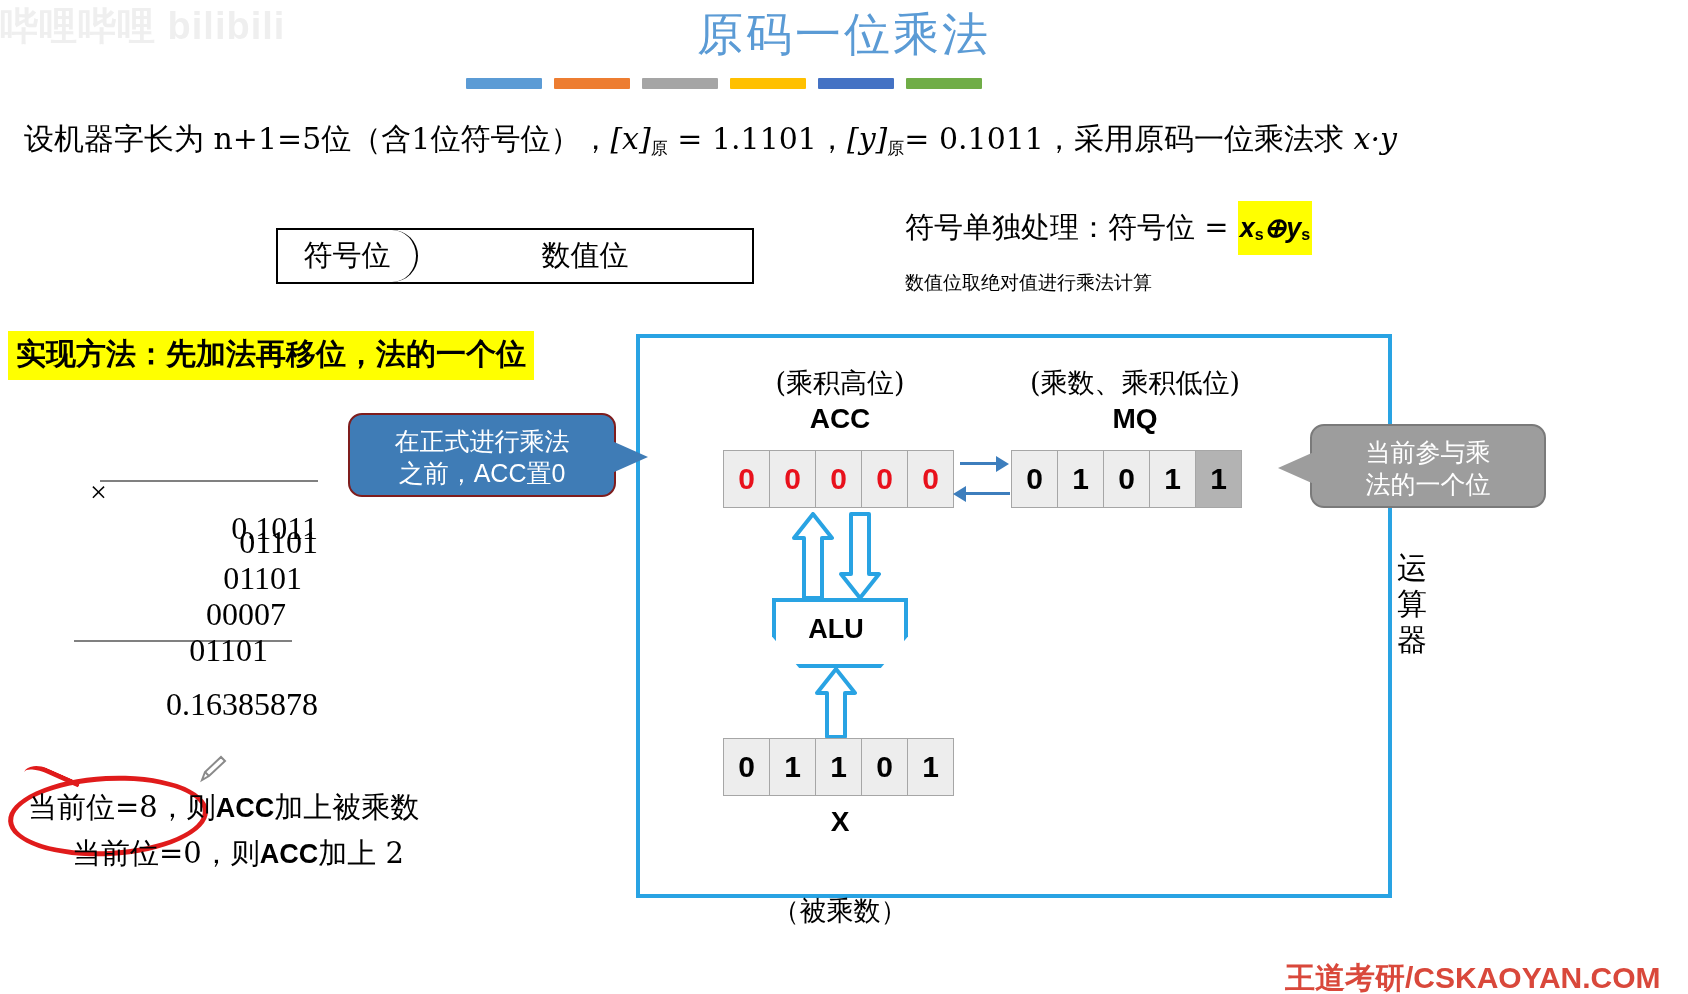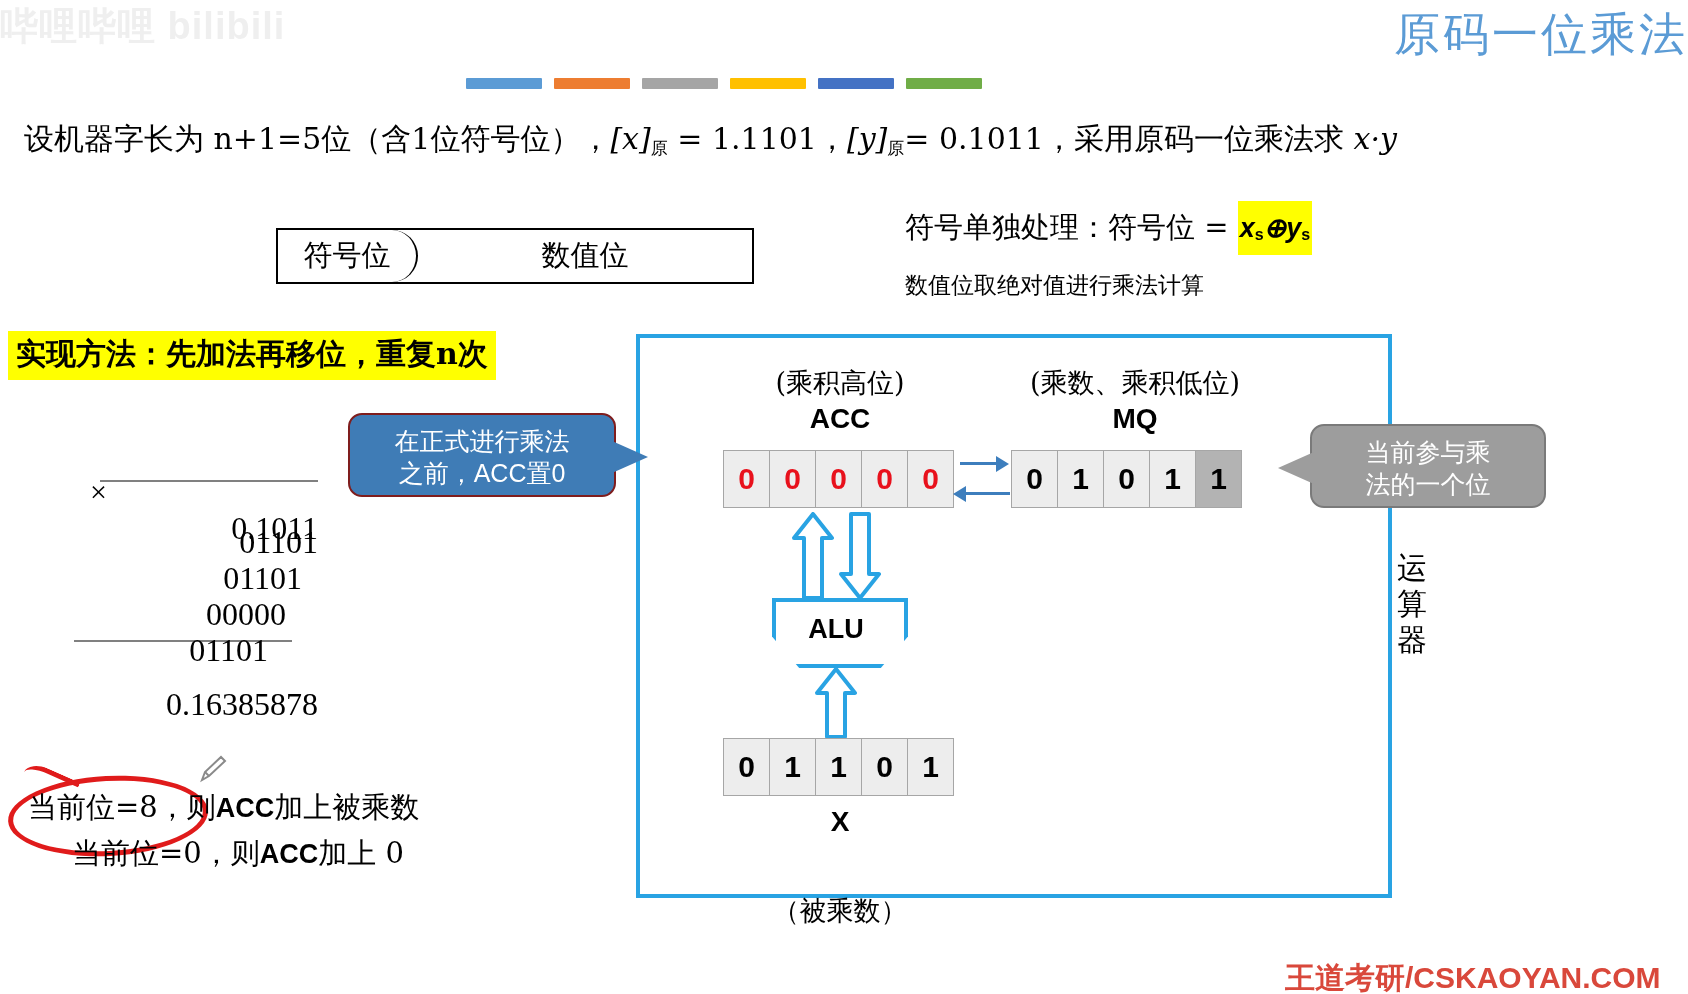--- a/index.html
+++ b/index.html
@@ -21,21 +21,21 @@
   }
   #bottom-watermark{
     left:1285px;top:958px;
     font-family:"Liberation Sans",sans-serif;
     font-weight:bold;font-size:30px;color:#d9483b;
     white-space:nowrap;letter-spacing:0px;
   }
 
   
   #title{
-    left:0;top:4px;width:1688px;text-align:right;
+    left:0;top:4px;width:1688px;text-align:center;
     font-size:46px;color:#5b9bd5;letter-spacing:3px;
     font-family:"DejaVu Serif",serif;
   }
   #title-bars{left:466px;top:78px;width:536px;height:12px;display:flex;gap:12px;}
   #title-bars .bar{width:76px;height:11px;border-radius:1px;}
 
   
   #problem{
     left:24px;top:117px;width:1420px;
     font-size:30px;line-height:44px;white-space:nowrap;
@@ -50,21 +50,21 @@
   #bitfield .cell{
     display:flex;align-items:center;justify-content:center;
     font-size:29px;font-family:"DejaVu Serif",serif;
   }
   #bitfield .c1{width:138px;border-right:2px solid #000;border-radius:26px;}
   #bitfield .c2{flex:1;}
 
   
   #note-sign{left:905px;top:208px;font-size:29px;white-space:nowrap;
     font-family:"DejaVu Serif",serif;}
-  #note-abs{left:905px;top:270px;font-size:23px;white-space:nowrap;
+  #note-abs{left:905px;top:270px;font-size:19px;white-space:nowrap;
     font-family:Liberation Serif, serif;}
   .hl{background:#ffff00;padding:12px 2px;font-family:"Liberation Sans",sans-serif;
       font-weight:bold;font-style:italic;font-size:27px;}
   .hl sub{font-size:16px;font-style:normal;vertical-align:-3px;}
 
   
   #method{
     left:8px;top:331px;background:#ffff00;
     font-size:30px;font-weight:bold;padding:3px 8px 5px 8px;
     white-space:nowrap;font-family:"DejaVu Serif",serif;
@@ -177,36 +177,36 @@
 <div class="abs" id="bitfield">
   <div class="cell c1">符号位</div>
   <div class="cell c2">数值位</div>
 </div>
 
 <div class="abs" id="note-sign">
   <span>符号单独处理：符号位 = </span><span class="hl"><span>x</span><sub>s</sub><span>⊕</span><span>y</span><sub>s</sub></span>
 </div>
 <div class="abs" id="note-abs">数值位取绝对值进行乘法计算</div>
 
-<div class="abs" id="method">实现方法：先加法再移位，重复n次</div>
+<div class="abs" id="method">实现方法：先加法再移位，法的一个位</div>
 
 <div class="abs" id="longmul">
   <div class="row">
     <span class="times">×</span>
     <span class="num" style="right:42px;">0.1011</span>
   </div>
   <div class="rule" style="width:218px;margin:6px 0 6px 40px;"></div>
   <div class="row">
     <span class="num" style="right:42px;">01101</span>
   </div>
   <div class="row">
     <span class="num" style="right:58px;">01101</span>
   </div>
   <div class="row">
-    <span class="num" style="right:74px;">00000</span>
+    <span class="num" style="right:74px;">00007</span>
   </div>
   <div class="row">
     <span class="num" style="right:92px;">01101</span>
   </div>
   <div class="rule" style="width:218px;margin:8px 0 8px 14px;"></div>
   <div class="row">
     <span class="num" style="right:42px;">0.16385878</span>
   </div>
 </div>
 
@@ -216,21 +216,21 @@
   <svg width="34" height="34" viewBox="0 0 34 34">
     <path d="M6 28 L9 20 L25 5 L29 9 L13 24 Z" fill="none" stroke="#8a8a8a" stroke-width="2"></path>
     <path d="M9 20 L13 24" stroke="#8a8a8a" stroke-width="2"></path>
   </svg>
 </div>
 
 <div class="abs" id="rule1">
   <span>当前位=8，</span><span>则</span><span class="bold-s">ACC</span><span>加上被乘数</span>
 </div>
 <div class="abs" id="rule2">
-  <span>当前位=0，</span><span>则</span><span class="bold-s">ACC</span><span>加上 0</span>
+  <span>当前位=0，</span><span>则</span><span class="bold-s">ACC</span><span>加上 2</span>
 </div>
 
 <div class="abs" id="alu-frame"></div>
 <div class="abs" id="frame-label">运算器</div>
 
 <div class="reg-cap" style="left:700px;top:365px;width:280px;">(乘积高位)</div>
 <div class="reg-name" style="left:700px;top:403px;width:280px;">ACC</div>
 
 <div class="reg-cap" style="left:990px;top:365px;width:290px;">(乘数、乘积低位)</div>
 <div class="reg-name" style="left:990px;top:403px;width:290px;">MQ</div>

